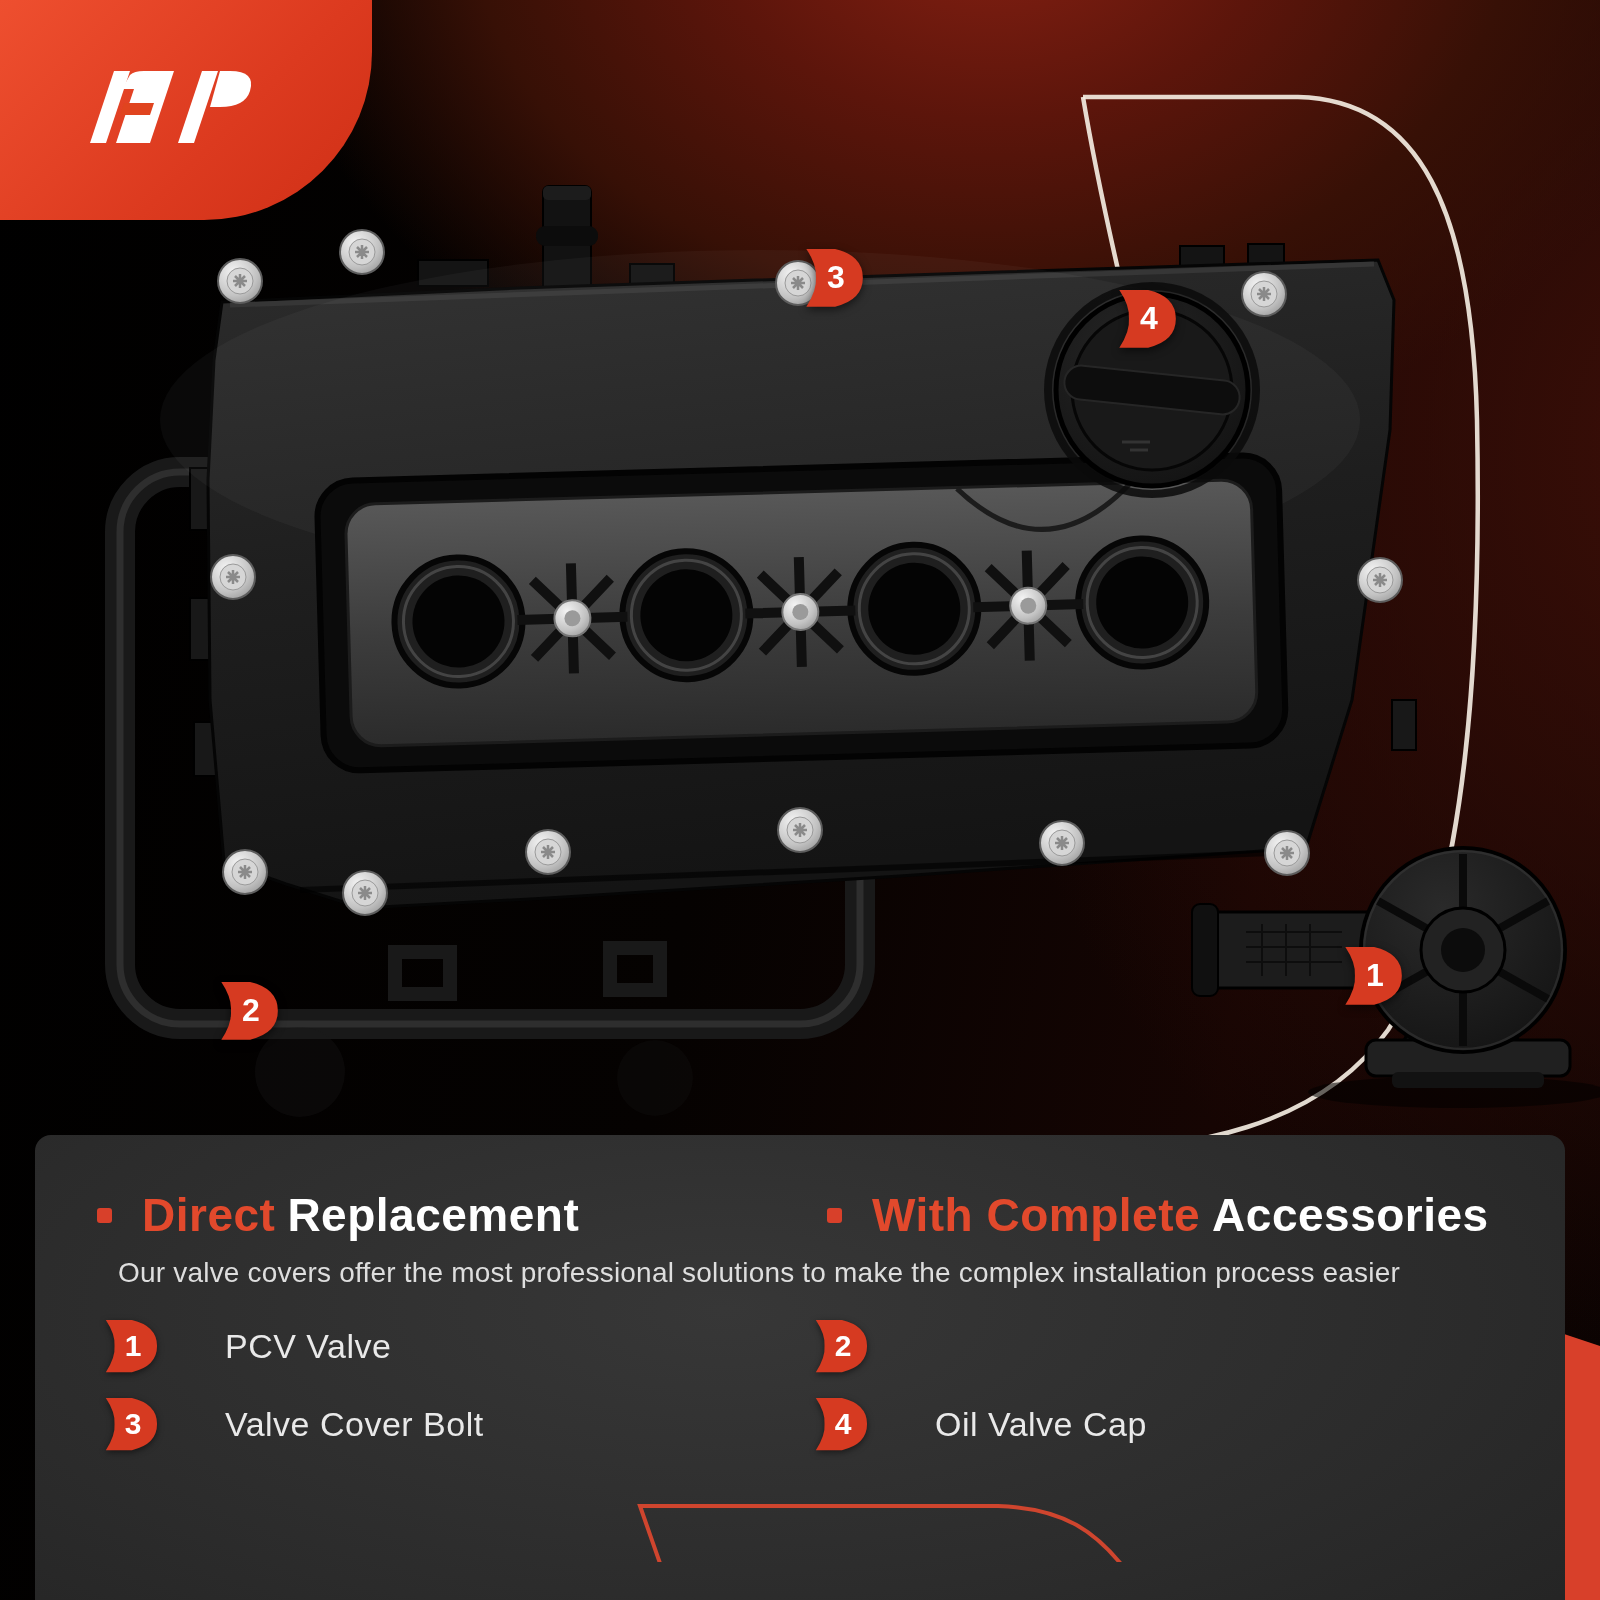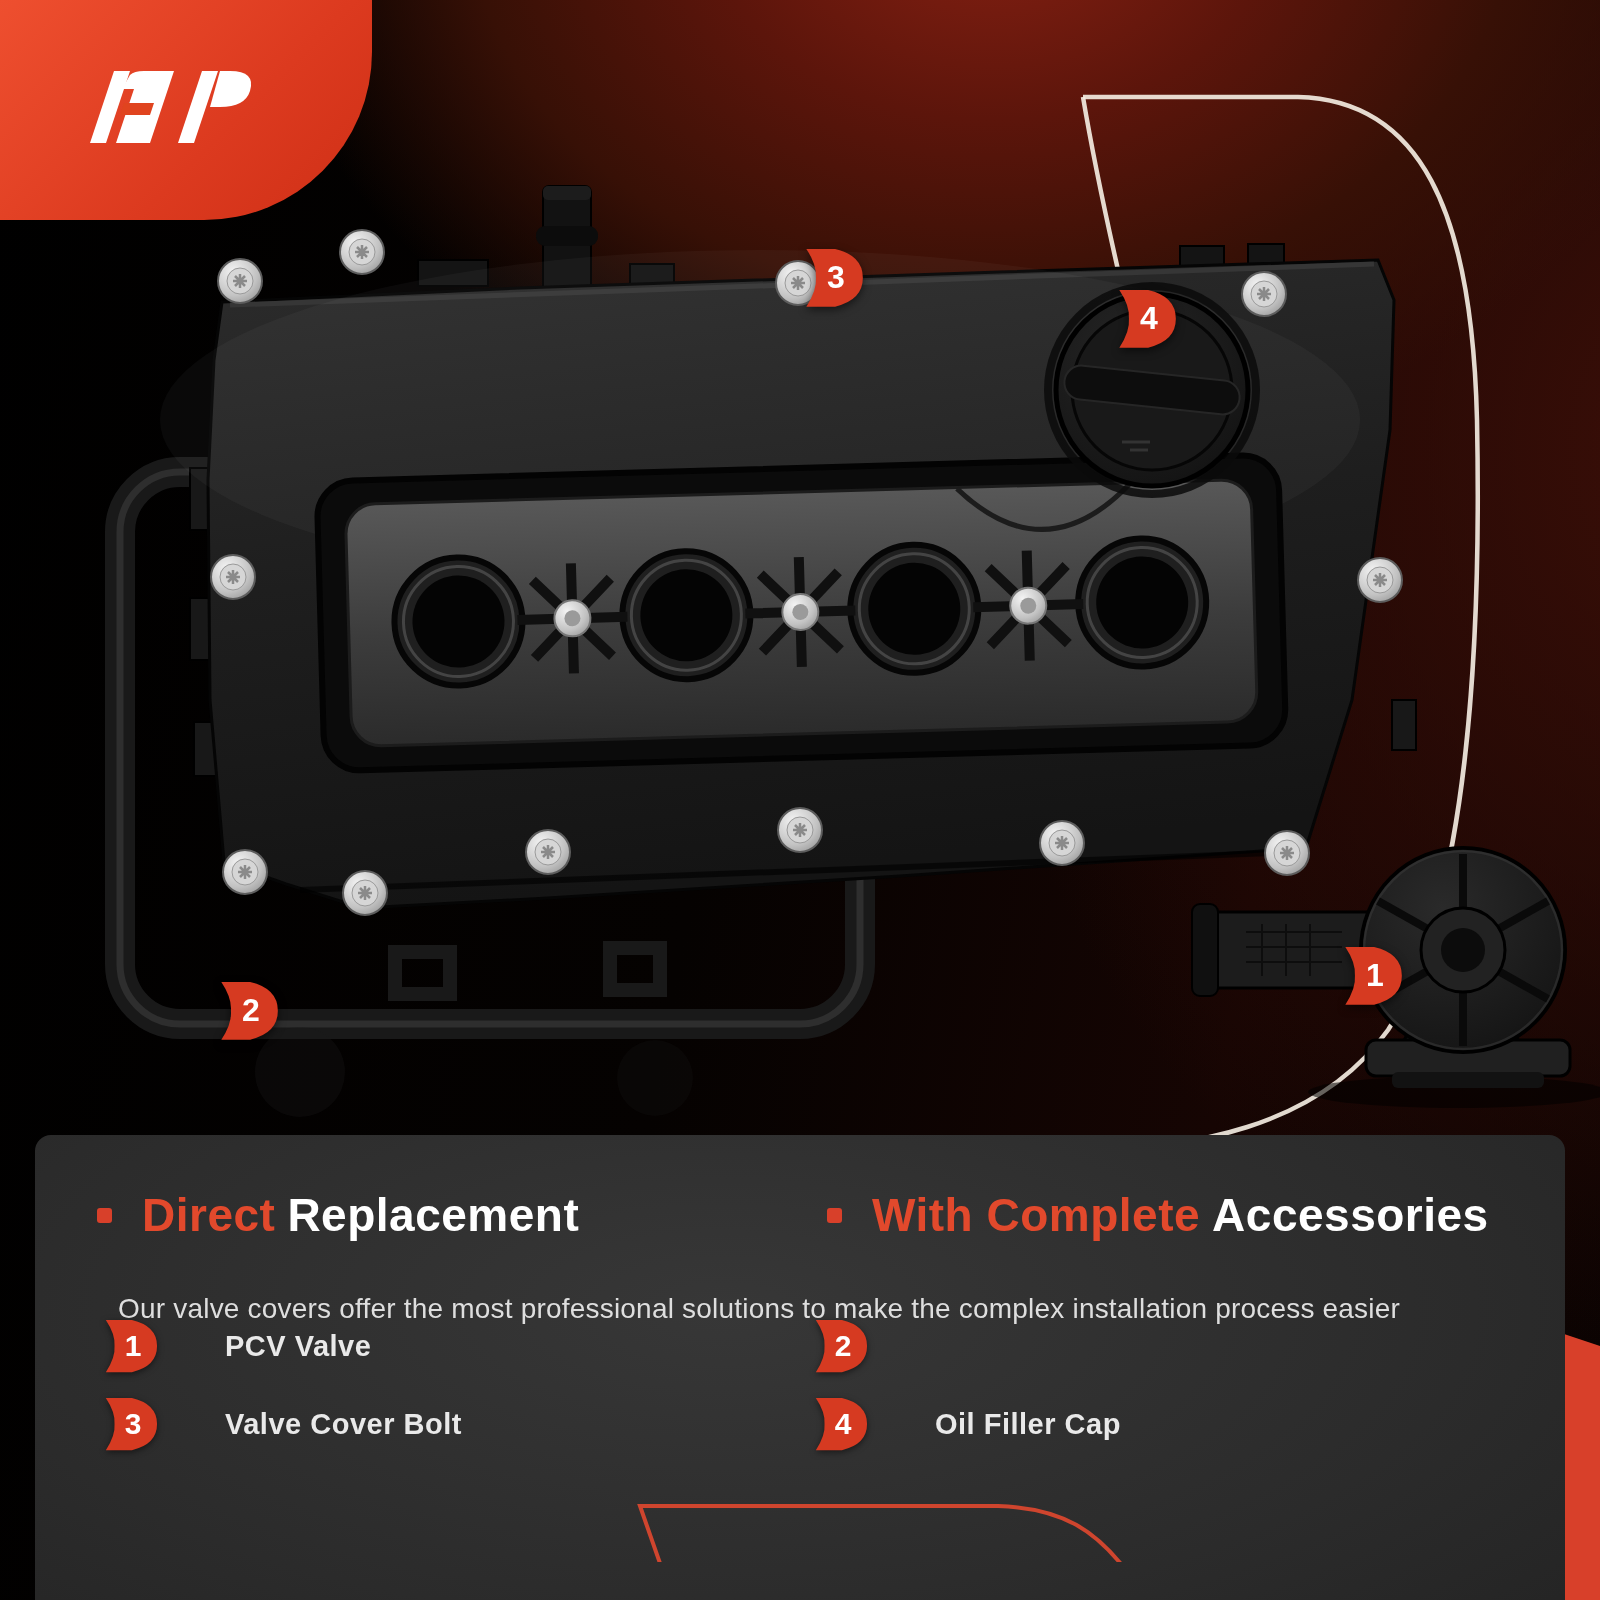--- a/index.html
+++ b/index.html
@@ -40,30 +40,30 @@
     border-radius:16px;overflow:hidden;
   }
   .sec-head{position:absolute;display:flex;align-items:center;}
   .sec-head .bullet{width:15px;height:15px;background:#d8402a;border-radius:3px;margin-right:30px;flex:0 0 auto;}
   .sec-head h2{margin:0;font-size:46px;font-weight:bold;letter-spacing:.5px;color:#fff;white-space:nowrap;}
   .sec-head h2 .accent{color:#e2492c;margin-right:12px;}
   #sec-left{left:62px;top:53px;}
   #sec-right{left:792px;top:53px;}
   #panel-subtitle{
     position:absolute;left:83px;top:122px;width:1440px;
-    font-size:28px;color:#dedede;letter-spacing:.2px;white-space:nowrap;margin-top:36px;
+    font-size:28px;color:#dedede;letter-spacing:.2px;white-space:nowrap;
   }
   #legend{
     position:absolute;left:66px;top:182px;width:1420px;
     display:grid;grid-template-columns:1fr 1fr;row-gap:20px;
   }
   .legend-item{display:flex;align-items:center;height:58px;}
   .legend-badge{position:relative;width:58px;height:54px;flex:0 0 auto;filter:drop-shadow(0 2px 3px rgba(0,0,0,.5));}
   .legend-badge .num{font-size:30px;}
-  .legend-label{margin-left:66px;font-size:29px;color:#e9e9e9;letter-spacing:.5px;white-space:nowrap;font-weight:bold;}
+  .legend-label{margin-left:66px;font-size:34px;color:#e9e9e9;letter-spacing:.5px;white-space:nowrap;}
   #panel-swoosh{position:absolute;left:0;top:0;width:1530px;height:427px;pointer-events:none;}
 </style>
 </head>
 <body>
 
 <div id="stage">
 
   <svg id="bg-decor" viewBox="0 0 1600 1600">
     <path d="M1083,97 L1298,97 C1420,100 1472,210 1477,420 C1481,620 1472,900 1388,1030 C1318,1128 1190,1150 1066,1152" fill="none" stroke="#f3ece1" stroke-width="4.5" opacity="0.92"></path>
     <path d="M1083,97 C1102,210 1152,430 1216,645" fill="none" stroke="#f3ece1" stroke-width="4.5" opacity="0.92"></path>
@@ -349,18 +349,18 @@
         </span>
         <span class="legend-label">Valve Cover Bolt</span>
       </div>
       <div class="legend-item">
         <span class="legend-badge">
           <svg viewBox="0 0 60 56">
               <path d="M5,1 Q15,16 14,28 Q15,40 5,55 L32,55 Q58,49 58,28 Q58,7 32,1 Z" fill="#d63a21"></path>
             </svg>
           <span class="num">4</span>
         </span>
-        <span class="legend-label">Oil Filler Cap</span>
+        <span class="legend-label">Oil Valve Cap</span>
       </div>
     </div>
   </div>
 
 </div>
 
 </body></html>

